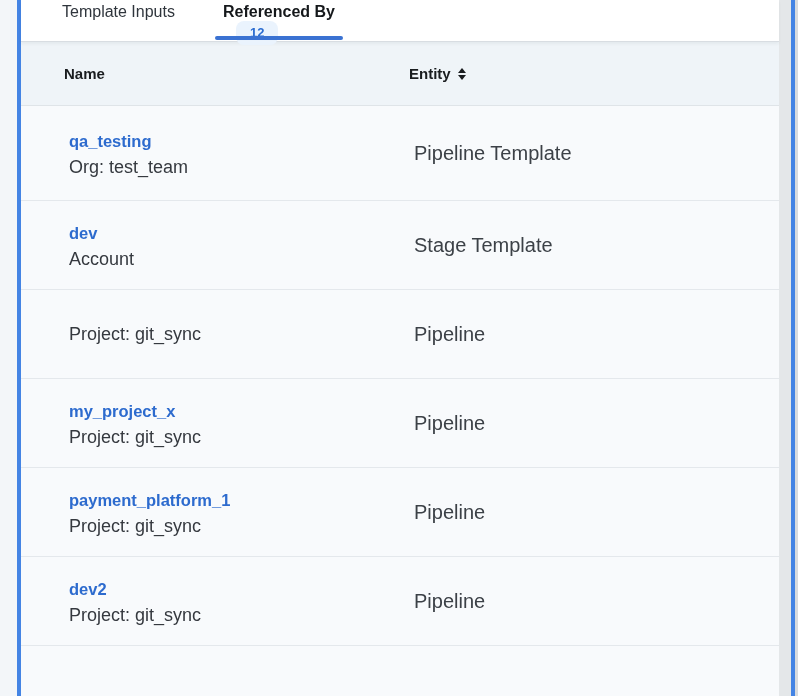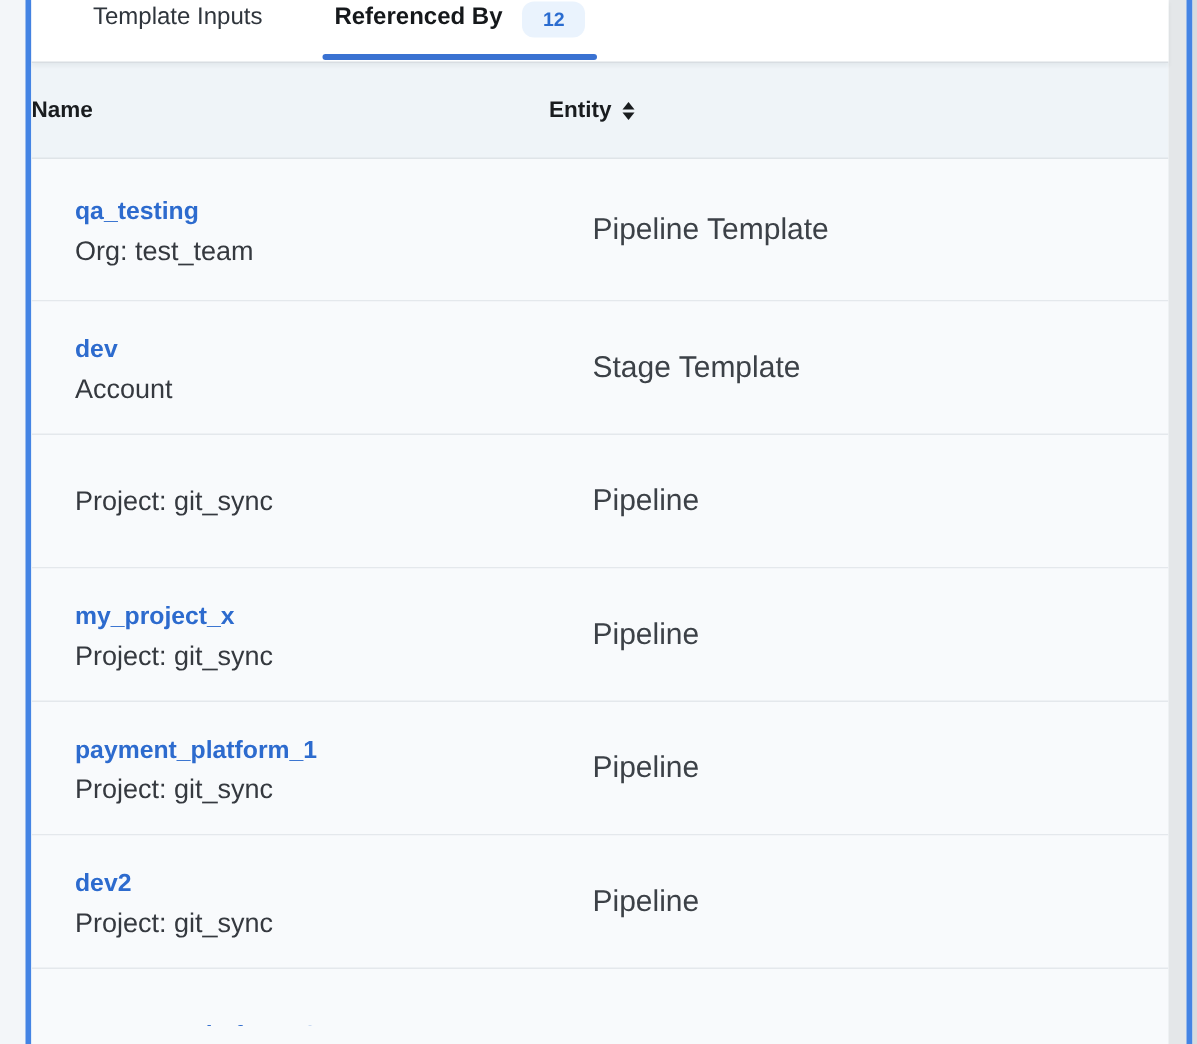--- a/index.html
+++ b/index.html
@@ -24,49 +24,49 @@
     padding-left:33px; gap:32px; position:relative;
     border-bottom:1px solid var(--tabbar-divider);
     box-shadow: 0 2px 3px rgba(20,30,40,0.05);
     z-index:2; flex:0 0 auto;
   }
   .tab {
     position:relative; display:flex; align-items:flex-start; padding:2px 8px 0 8px;
     font-size:16px; line-height:20px; color: var(--tab-text); cursor:pointer;
     white-space:nowrap;
   }
-  .tab.active { font-weight:700; color: var(--tab-active-text); }
+  .tab.active { font-weight:700; color: var(--tab-active-text); flex-direction: column; }
   .tab.active::after {
     content:""; position:absolute; left:0; right:0; bottom:1px; height:4px;
     border-radius:3px; background: var(--underline-blue);
   }
   .badge {
     margin-left:13px; margin-top:-1px; height:24px; min-width:34px;
     padding:0 14px; border-radius:8px; background: var(--badge-bg);
     color: var(--badge-text); font-size:13px; line-height:24px; font-weight:700;
     text-align:center;
   }
 
   
   .table-area { flex:1 1 auto; background: var(--row-bg); display:flex; flex-direction:column; overflow:hidden; }
   .thead {
-    height:64px; flex:0 0 auto; display:flex; align-items:center; 
+    height:64px; flex:0 0 auto; display:flex; align-items:center; padding-left:43px;
     background: var(--header-bg); border-bottom:1px solid var(--header-divider);
   }
   .th { font-size:15px; font-weight:700; color: var(--header-text); }
   .th.name { width:345px; }
   .th.entity { display:flex; align-items:center; gap:7px; cursor:pointer; }
   .sort { display:inline-flex; flex-direction:column; gap:2px; }
   .sort i { display:block; width:0; height:0; border-left:4px solid transparent; border-right:4px solid transparent; }
   .sort i.up   { border-bottom:5px solid var(--header-text); }
   .sort i.down { border-top:5px solid var(--header-text); }
 
   .rows-clip { height:578px; flex:0 0 auto; overflow:hidden; }
   .row {
-    display:flex; align-items:center; height:89px; padding-left:29px;
+    display:flex; align-items:center; height:89px; padding-left:48px;
     border-bottom:1px solid var(--row-divider); cursor:pointer; background: var(--row-bg);
   }
   .row:first-child { height:95px; }
   .cell-name { width:345px; display:flex; flex-direction:column; gap:7px; }
   .row-link {
     font-size:16.5px; line-height:20px; font-weight:600;
     color: var(--link-blue); text-decoration:none; width:max-content;
   }
   .row-scope { font-size:18px; line-height:18px; color: var(--scope-text); }
   .row-scope:empty { display:none; }

